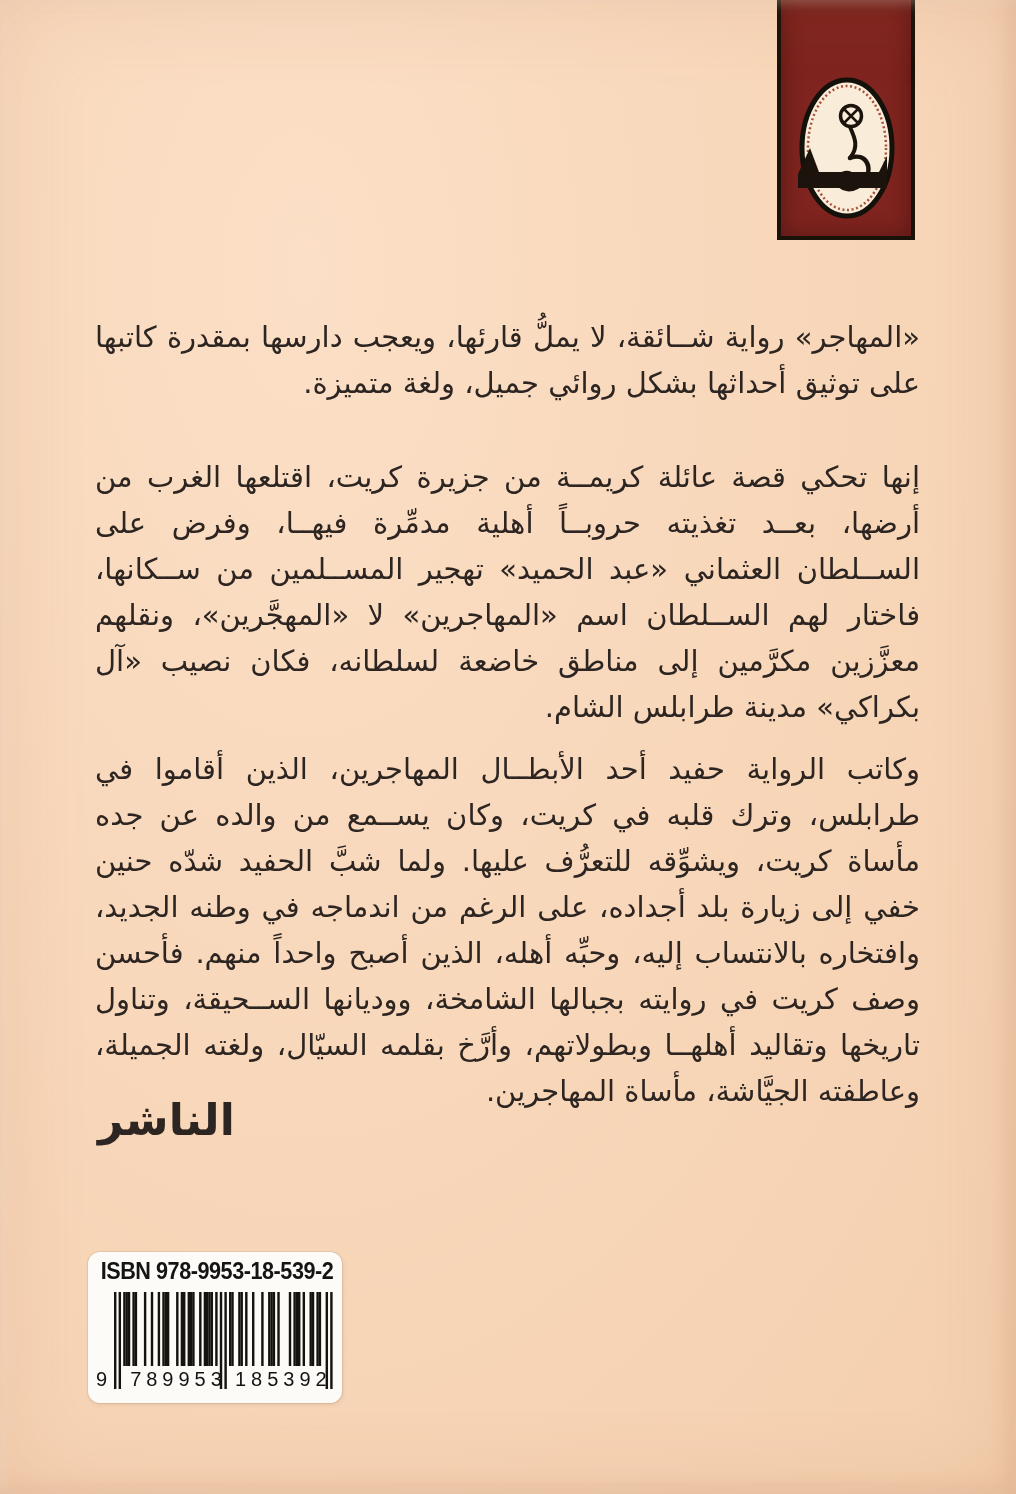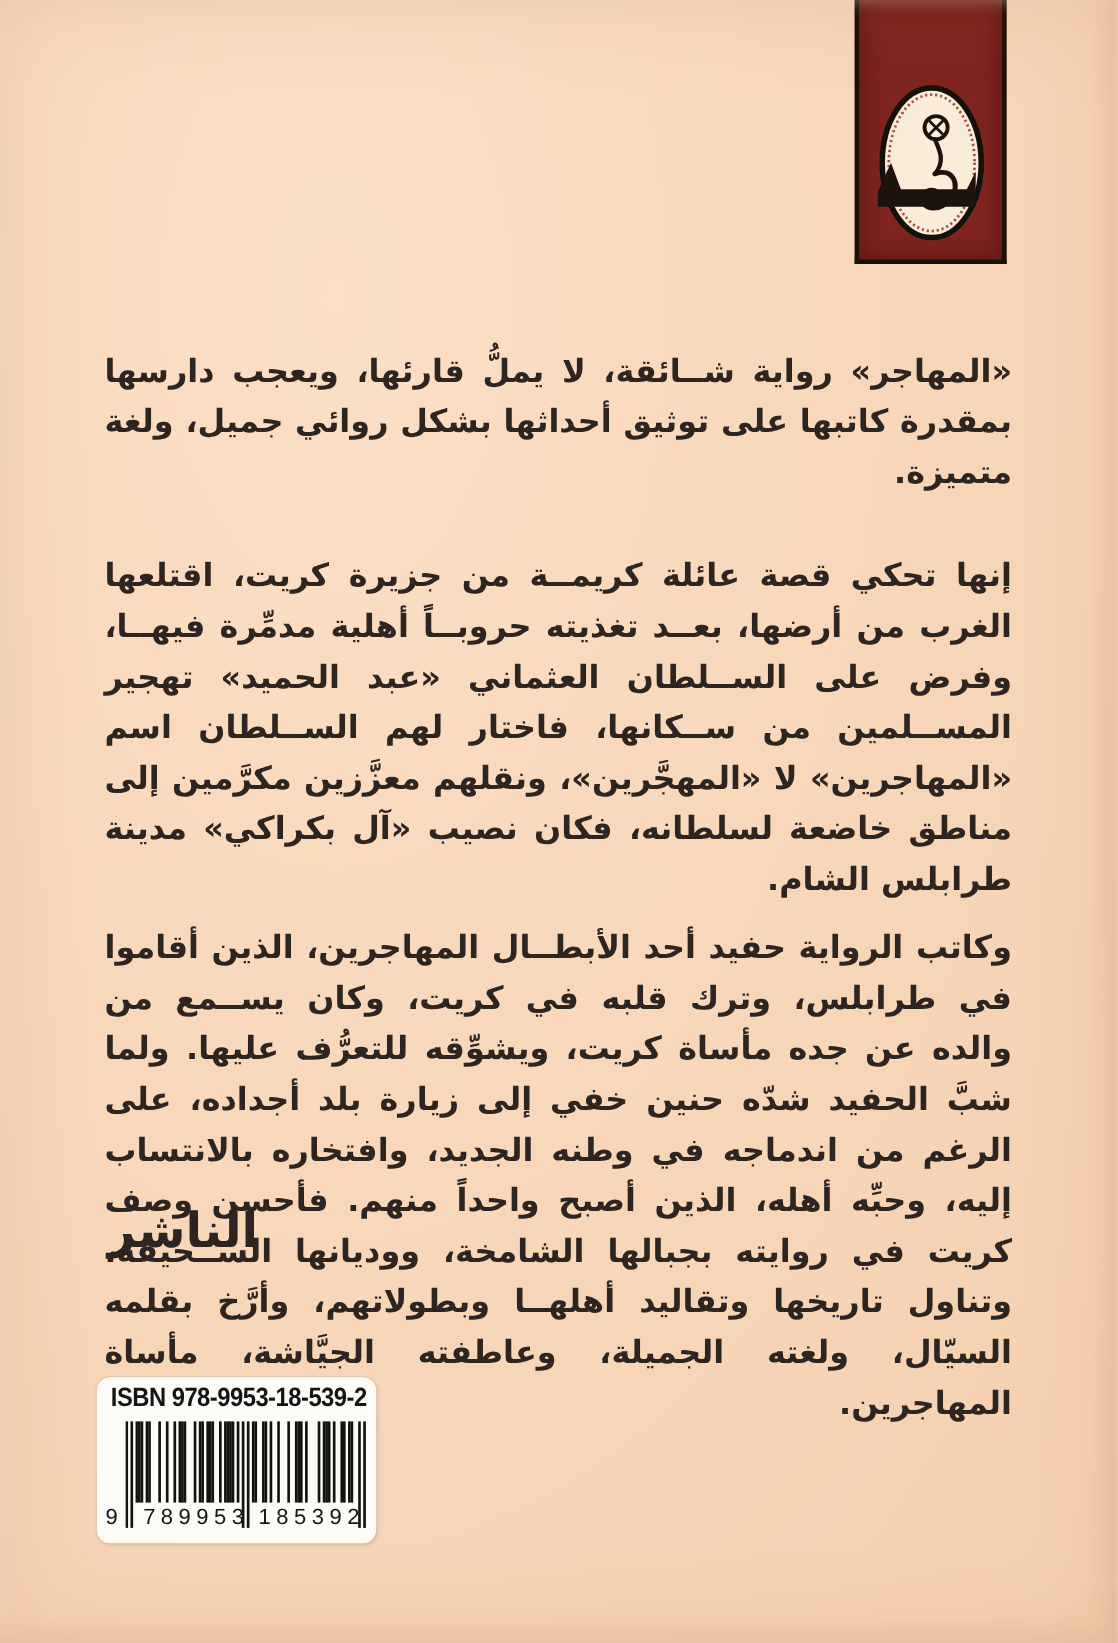--- a/index.html
+++ b/index.html
@@ -21,21 +21,21 @@
     position:absolute;left:777px;top:0;width:130px;height:236px;
     background:#7f241f;
     border:4px solid #191209;border-top:none;
     box-shadow:inset 0 0 22px rgba(40,8,6,.45);
   }
   .logo-block svg{position:absolute;inset:0;width:100%;height:100%;}
   
   .blurb{
     position:absolute;left:95px;top:314px;width:825px;
     direction:rtl;text-align:justify;
-    font-weight:bold;font-size:29px;line-height:46px;
+    font-weight:normal;font-size:29px;line-height:46px;
     color:#2d2521;
     text-rendering:optimizeLegibility;
   }
   .blurb p{margin:0;}
   .blurb p.p1{margin-bottom:48px;}
   .blurb p.p2{margin-bottom:16px;}
   .blurb p.p3{margin-bottom:26px;}
   
   .publisher{
     position:absolute;left:98px;top:1094px;

